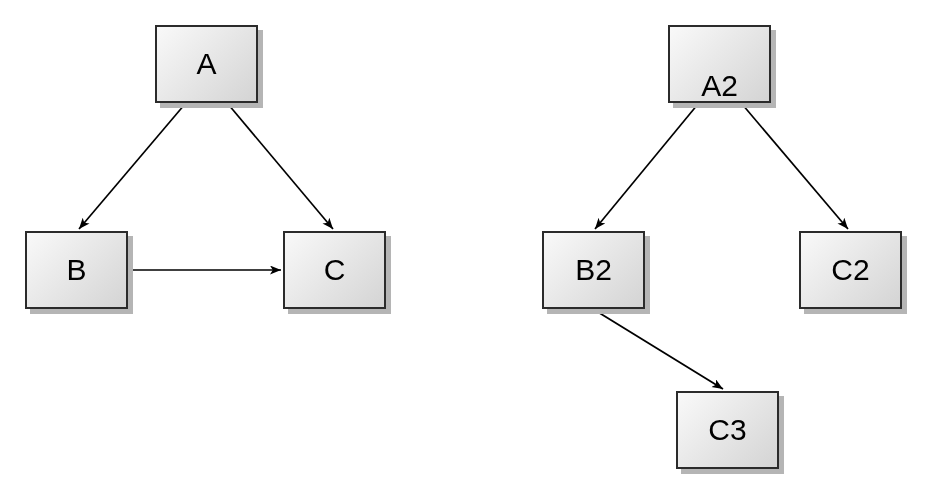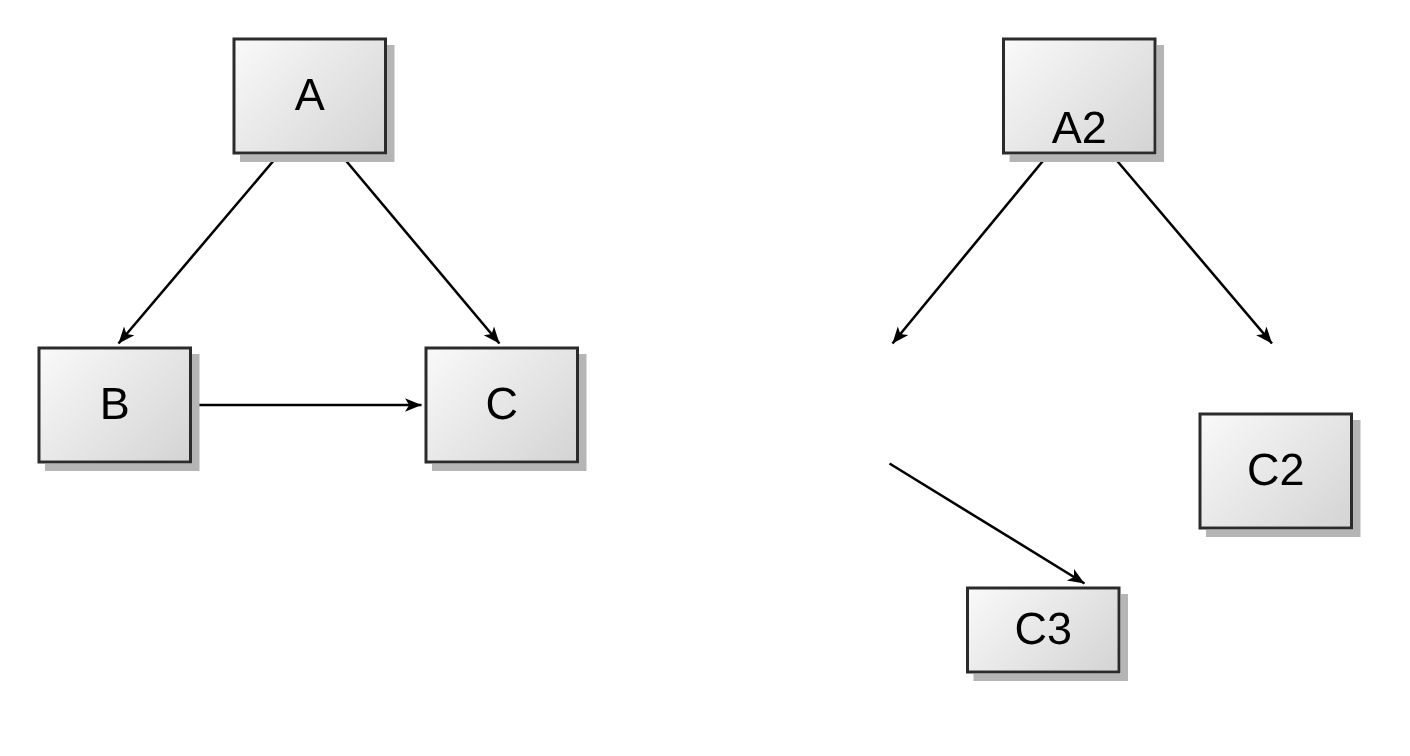--- a/index.html
+++ b/index.html
@@ -69,19 +69,22 @@
     </div>
     <div class="node" style="left: 25px; top: 231px; width: 103px; height: 78px;">
       <span class="node-label">B</span>
     </div>
     <div class="node" style="left: 283px; top: 231px; width: 103px; height: 78px;">
       <span class="node-label">C</span>
     </div>
     <div class="node" style="left: 668px; top: 25px; width: 103px; height: 78px; align-items: flex-end;">
       <span class="node-label">A2</span>
     </div>
-    <div class="node" style="left: 799px; top: 231px; width: 103px; height: 78px; margin-top: 44px;">
+    <div class="node" style="left: 542px; top: 231px; width: 103px; height: 78px;">
+      <span class="node-label">B2</span>
+    </div>
+    <div class="node" style="left: 799px; top: 231px; width: 103px; height: 78px;">
       <span class="node-label">C2</span>
     </div>
-    <div class="node" style="left: 644px; top: 391px; width: 103px; height: 58px;">
+    <div class="node" style="left: 676px; top: 391px; width: 103px; height: 78px;">
       <span class="node-label">C3</span>
     </div>
   </div>
 
 </body></html>

